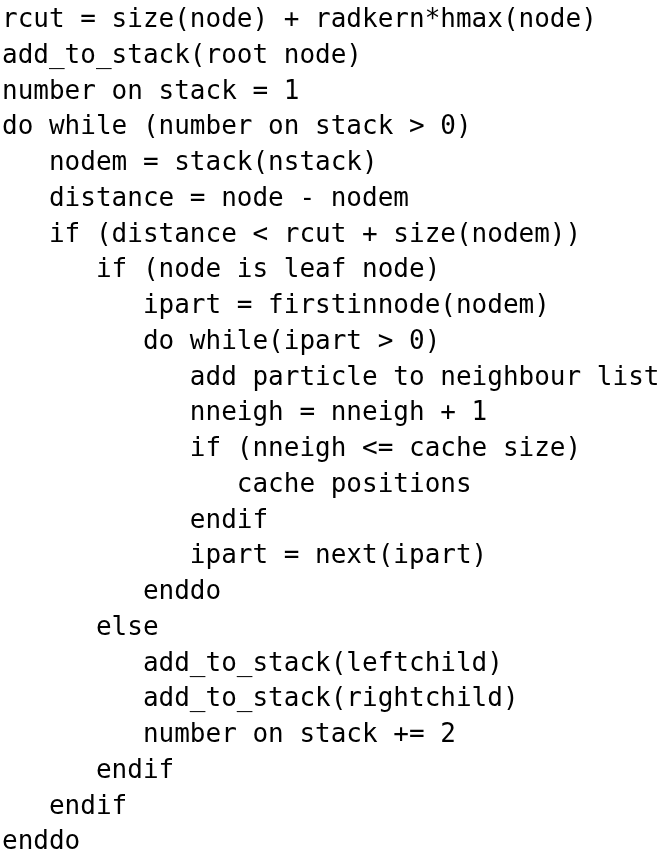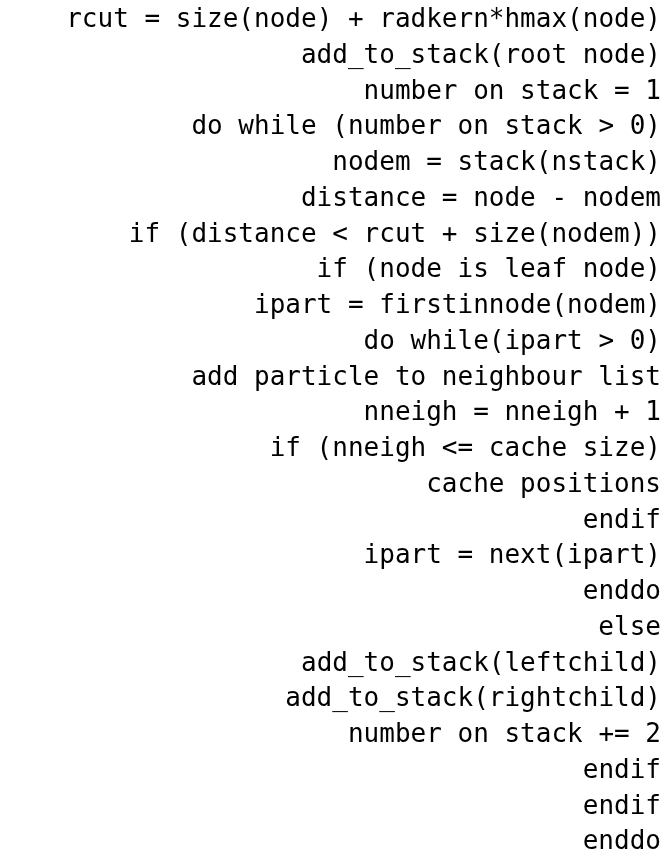--- a/index.html
+++ b/index.html
@@ -18,21 +18,20 @@
     height: 858px;
     padding: 1px 0 0 2px;
   }
   .code-block {
     margin: 0;
     font-family: "DejaVu Sans Mono", "Liberation Mono", monospace;
     font-size: 26px;
     line-height: 35.75px;
     color: #000000;
     white-space: pre;
-    text-align: right;
   }
   .code-line {
     white-space: pre;
     height: 35.75px;
   }
 </style>
 </head>
 <body style="background: rgb(255, 255, 255);">
 
 <main class="listing">

